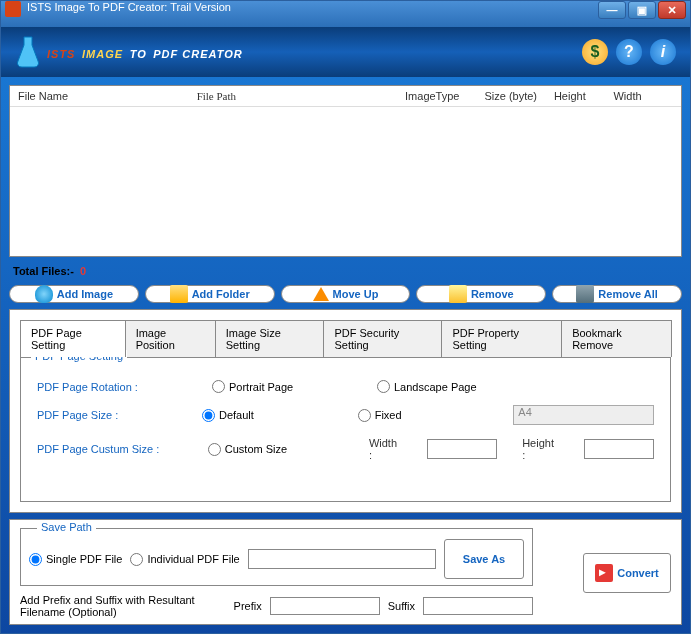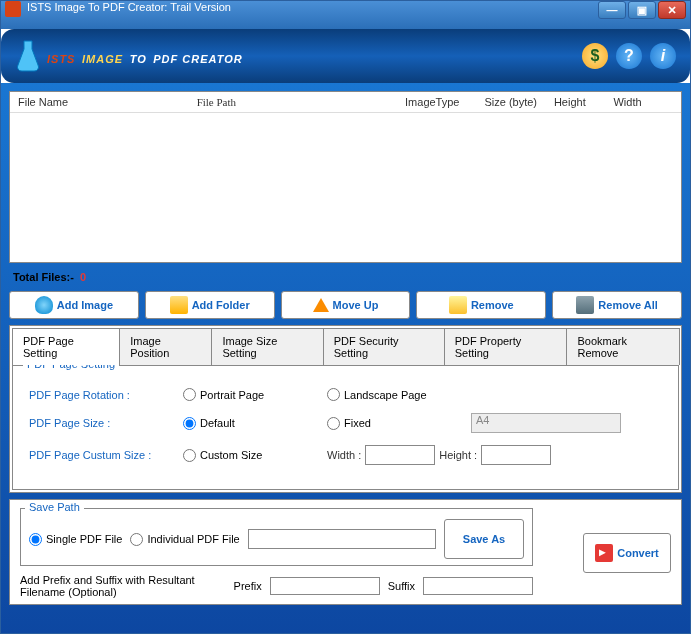--- a/index.html
+++ b/index.html
@@ -8,21 +8,21 @@
 .window { width: 691px; height: 634px; background: #fff; border: 1px solid #2b5f9e; display: flex; flex-direction: column; }
 
 .titlebar { height: 28px; background: linear-gradient(#4a8fd6, #2b6fb8); display: flex; padding: 0 4px; color: #fff; }
 .titlebar .app-icon { width: 16px; height: 16px; background: #d84315; border-radius: 2px; margin-right: 6px; }
 .titlebar .title { flex: 1; color: #fff; }
 .win-btns { display: flex; gap: 2px; }
 .win-btn { width: 28px; height: 18px; border-radius: 3px; display: flex; align-items: center; justify-content: center; color: #fff; font-weight: bold; cursor: pointer; }
 .win-min, .win-max { background: linear-gradient(#6fb0e8,#3a7fc0); border: 1px solid #2b5f9e; }
 .win-close { background: linear-gradient(#e86a5a,#c0392b); border: 1px solid #8b2a1f; }
 
-.header { height: 54px; background: linear-gradient(#0a3d7a,#1560b8,#0a3d7a); display: flex; align-items: center; padding: 0 14px; position: relative; border-radius: 13px; }
+.header { height: 54px; background: linear-gradient(#0a3d7a,#1560b8,#0a3d7a); display: flex; align-items: center; padding: 0 14px; position: relative; }
 .logo-wrap { display: flex; align-items: center; gap: 6px; }
 .logo-flask { width: 26px; height: 34px; }
 .brand-text { font-size: 20px; font-weight: bold; font-style: italic; letter-spacing: 1px; }
 .brand-ists { color: #d84315; }
 .brand-image { color: #ffd54f; }
 .brand-to { color: #fff; }
 .brand-rest { color: #fff; }
 .header-icons { position: absolute; right: 14px; display: flex; gap: 8px; }
 .hicon { width: 26px; height: 26px; border-radius: 50%; display: flex; align-items: center; justify-content: center; font-size: 16px; font-weight: bold; cursor: pointer; }
 .hicon.dollar { background: radial-gradient(#ffe082,#f9a825); color: #1b5e20; }
@@ -38,47 +38,47 @@
 .fh-type { width: 80px; }
 .fh-size { width: 70px; }
 .fh-height { width: 60px; }
 .fh-width { width: 60px; }
 
 .total-row { display: flex; align-items: center; gap: 6px; padding: 2px 4px; }
 .total-label { color: #000; font-weight: bold; }
 .total-count { color: #e53935; font-weight: bold; }
 
 .btn-row { display: flex; gap: 6px; }
-.action-btn { flex: 1; height: 28px; background: #fff; border: 1px solid #888; border-radius: 3px; display: flex; align-items: center; justify-content: center; gap: 4px; cursor: pointer; font-weight: bold; color: #1565c0; }
+.action-btn { flex: 1; height: 18px; background: #fff; border: 1px solid #888; border-radius: 13px; display: flex; align-items: center; justify-content: center; gap: 4px; cursor: pointer; font-weight: bold; color: #1565c0; }
 .action-btn .icn { width: 18px; height: 18px; display: inline-block; }
 .icn.flask { background: radial-gradient(#81d4fa,#0288d1); border-radius: 50% 50% 40% 40%; }
 .icn.folder { background: linear-gradient(#ffe082,#ffb300); border-radius: 2px; }
 .icn.up { width: 0; height: 0; border-left: 8px solid transparent; border-right: 8px solid transparent; border-bottom: 14px solid #fb8c00; }
 .icn.down { width: 16px; height: 16px; background: #1976d2; border-radius: 50%; position: relative; }
 .icn.down::after { content:""; position:absolute; left:4px; top:5px; width:0; height:0; border-left:4px solid transparent; border-right:4px solid transparent; border-top:6px solid #fff;}
 .icn.remove { background: linear-gradient(#fff59d,#fbc02d); border-radius: 2px; }
 .icn.removeall { background: linear-gradient(#90a4ae,#546e7a); border-radius: 2px; }
 
-.tab-panel { background: #fff; border: 1px solid #888; padding: 2px; height: 168px; display: flex; flex-direction: column; justify-content: space-between; }
+.tab-panel { background: #fff; border: 1px solid #888; padding: 10px; height: 204px; display: flex; flex-direction: column; justify-content: space-between; }
 .tabs { display: flex; }
 .tab { padding: 6px 10px; border: 1px solid #888; background: #f0f0f0; cursor: pointer; border-bottom: none; margin-right: -1px; }
 .tab.active { background: #fff; position: relative; z-index: 2; }
 .tab-content { flex: 1; border: 1px solid #888; padding: 10px 16px; position: relative; }
 .fieldset-label { position: absolute; top: -8px; left: 10px; background: #fff; padding: 0 4px; color: #1565c0; }
-.frow { display: flex; align-items: center; margin: 12px 0; gap: 4px; }
+.frow { display: flex; align-items: center; margin: 12px 0; gap: 25px; }
 .flabel { width: 150px; color: #1565c0; }
 .radio-wrap { display: flex; align-items: center; gap: 4px; width: 140px; }
 .radio-wrap input { margin: 0; }
 .sel { width: 150px; height: 20px; border: 1px solid #aaa; background: #eee; color: #888; padding: 0 4px; }
 .txtin { width: 70px; height: 20px; border: 1px solid #888; background: #fff; }
 .mini-label { color: #333; }
 
 .bottom-panel { background: #fff; border: 1px solid #888; padding: 8px 10px 6px; position: relative; display: flex; gap: 10px; align-items: flex-start; }
 .savepath-box { flex: 1; border: 1px solid #888; padding: 10px 8px 6px; position: relative; }
-.savepath-title { position: absolute; top: -8px; left: 4px; background: #fff; padding: 0 4px; color: #1565c0; }
+.savepath-title { position: absolute; top: -8px; left: 16px; background: #fff; padding: 0 4px; color: #1565c0; }
 .sp-row { display: flex; align-items: center; gap: 8px; }
 .sp-input { flex: 1; height: 20px; border: 1px solid #888; }
 .saveas-btn { width: 80px; height: 40px; background: #fff; border: 1px solid #888; border-radius: 3px; font-weight: bold; color: #1565c0; cursor: pointer; }
 .suffix-row { display: flex; align-items: center; gap: 8px; margin-top: 8px; }
 .suffix-row .txtin2 { width: 110px; height: 18px; border: 1px solid #888; }
 .convert-btn { width: 88px; height: 40px; background: #fff; border: 1px solid #888; border-radius: 3px; display: flex; align-items: center; justify-content: center; gap: 4px; font-weight: bold; color: #1565c0; cursor: pointer; align-self: center; margin-left: 40px;}
 .convert-btn .pdf-icn { width: 18px; height: 18px; background: #e53935; border-radius: 2px; position: relative; }
 .convert-btn .pdf-icn::after { content:"▸"; color:#fff; position:absolute; left:4px; top:1px; font-size:12px; }
 </style>
 </head>

